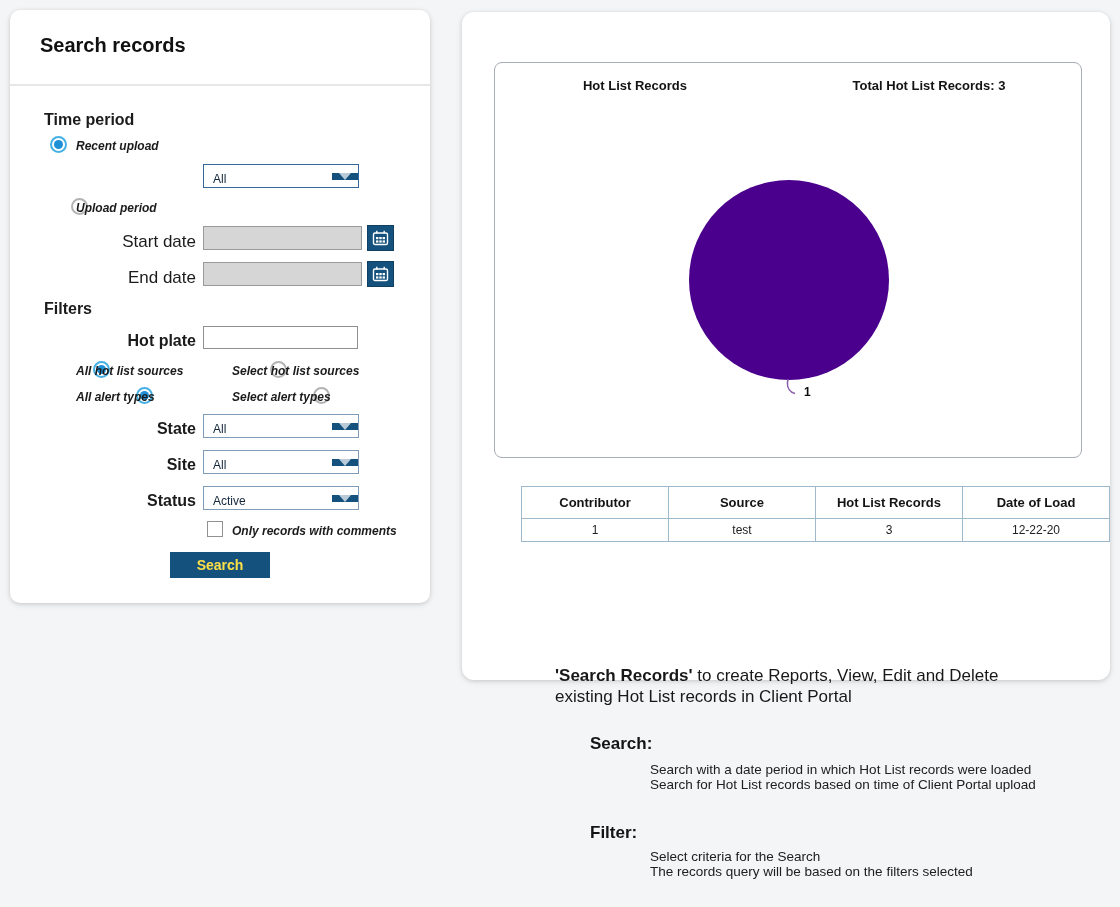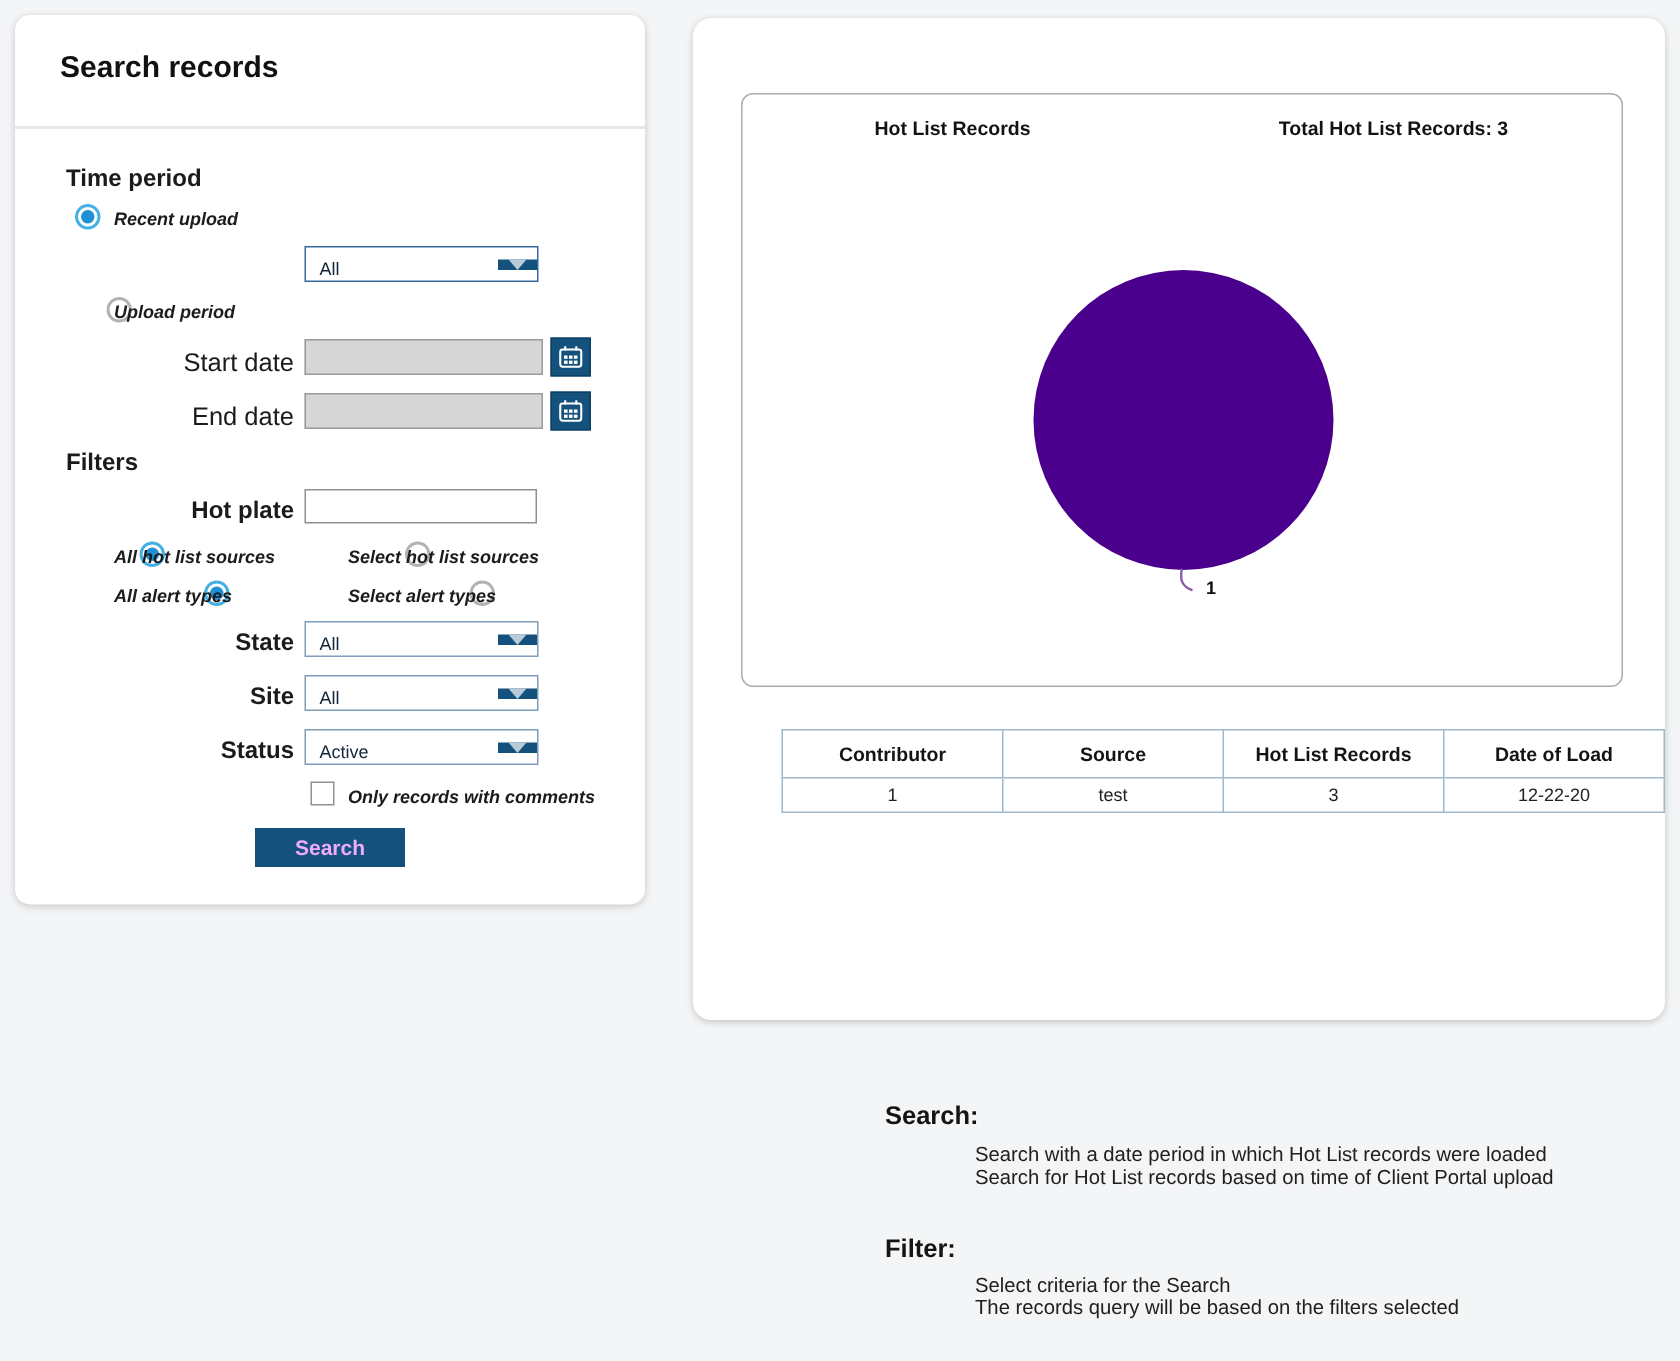--- a/index.html
+++ b/index.html
@@ -58,21 +58,21 @@
     width:27px; height:26px; background:#14517c; border:1px solid #0f3f61;
     display:flex; align-items:center; justify-content:center; cursor:pointer;
   }
 
   .text-input { width:155px; height:23px; background:#fff; border:1px solid #8f8f8f; font-size:12px; padding:0 6px; font-family:"Liberation Sans", sans-serif; }
 
   .checkbox { width:16px; height:16px; background:#fff; border:1px solid #919191; display:inline-block; }
 
   .search-btn {
     left:160px; top:542px; width:100px; height:26px;
-    background:#14517c; color:#f0abfc; font-size:14px; font-weight:bold;
+    background:#14517c; color:#fde047; font-size:14px; font-weight:bold;
     border:none; cursor:pointer; font-family:"Liberation Sans", sans-serif;
   }
 
   
   .chart-box {
     left:32px; top:50px; width:588px; height:396px;
     border:1px solid #a7adb3; border-radius:8px; background:#fff;
   }
   .chart-title { top:15px; font-size:13px; font-weight:bold; color:#131313; text-align:center; }
   .pie {
@@ -230,20 +230,21 @@
     <tbody>
       <tr>
         <td>1</td>
         <td>test</td>
         <td>3</td>
         <td>12-22-20</td>
       </tr>
     </tbody>
   </table>
 
+  <div class="abs help-intro"><b>'Search Records'</b><span> to create Reports, View, Edit and Delete existing Hot List records in Client Portal</span></div>
 
   <div class="abs help-heading" style="left:128px; top:722px;">Search:</div>
   <div class="abs help-lines" style="left:188px; top:750px;">
     <div>Search with a date period in which Hot List records were loaded</div>
     <div>Search for Hot List records based on time of Client Portal upload</div>
   </div>
 
   <div class="abs help-heading" style="left:128px; top:811px;">Filter:</div>
   <div class="abs help-lines" style="left:188px; top:837px;">
     <div>Select criteria for the Search</div>

